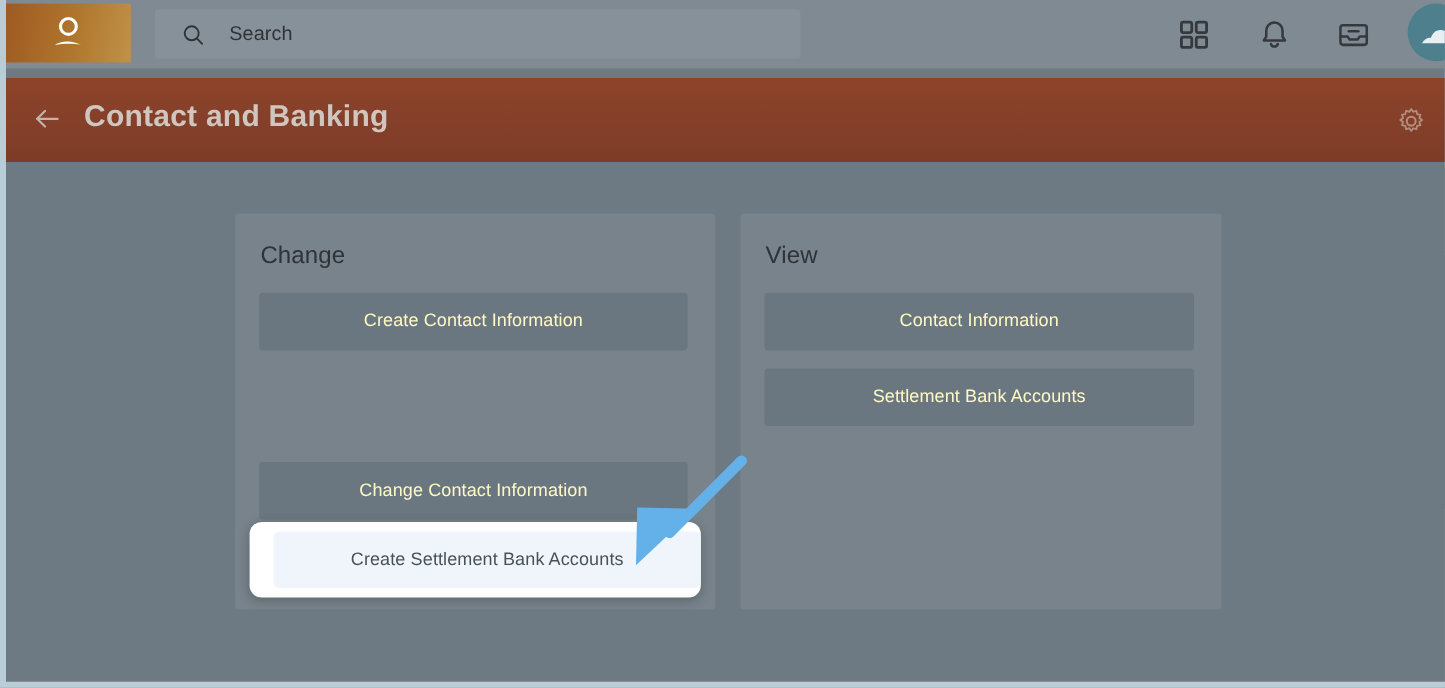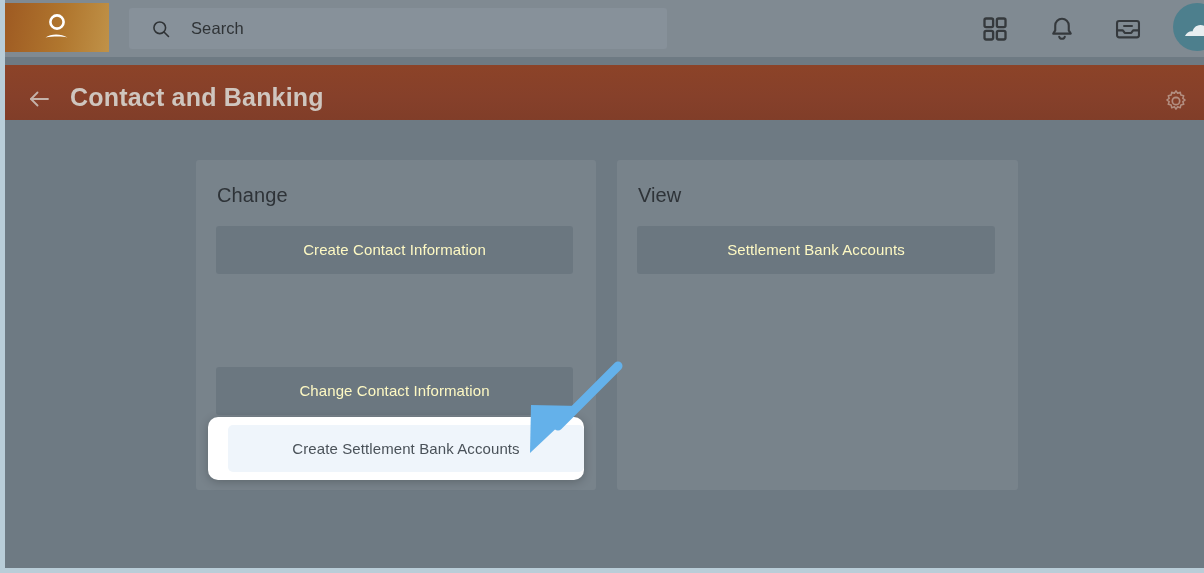--- a/index.html
+++ b/index.html
@@ -116,21 +116,21 @@
   #gear-icon {
     position: absolute;
     right: 16px; top: 24px;
     width: 24px; height: 24px;
     opacity: .55;
   }
 
   
   #content {
     position: absolute;
-    left: 0; top: 120px;
+    left: 0; top: 138px;
     width: 1199px;
     bottom: 0;
     background: #6e7a83;
   }
 
   .card {
     position: absolute;
     top: 40px;
     background: #78838b;
     border-radius: 3px;
@@ -282,18 +282,19 @@
       <div class="btn-highlight-inner">Create Settlement Bank Accounts</div>
     </div>
 
     <svg id="annot-arrow" viewBox="0 0 130 115">
       <line x1="108" y1="18" x2="48" y2="78" stroke="#64b1ea" stroke-width="9" stroke-linecap="round"></line>
       <polygon points="20,105 21,57 70,58" fill="#64b1ea"></polygon>
     </svg>
 
     <div class="card" id="card-view">
       <div class="card-title">View</div>
+      <button class="btn">Contact Information</button>
       <button class="btn">Settlement Bank Accounts</button>
     </div>
 
   </div>
 </div>
 </div>
 
 </body></html>

